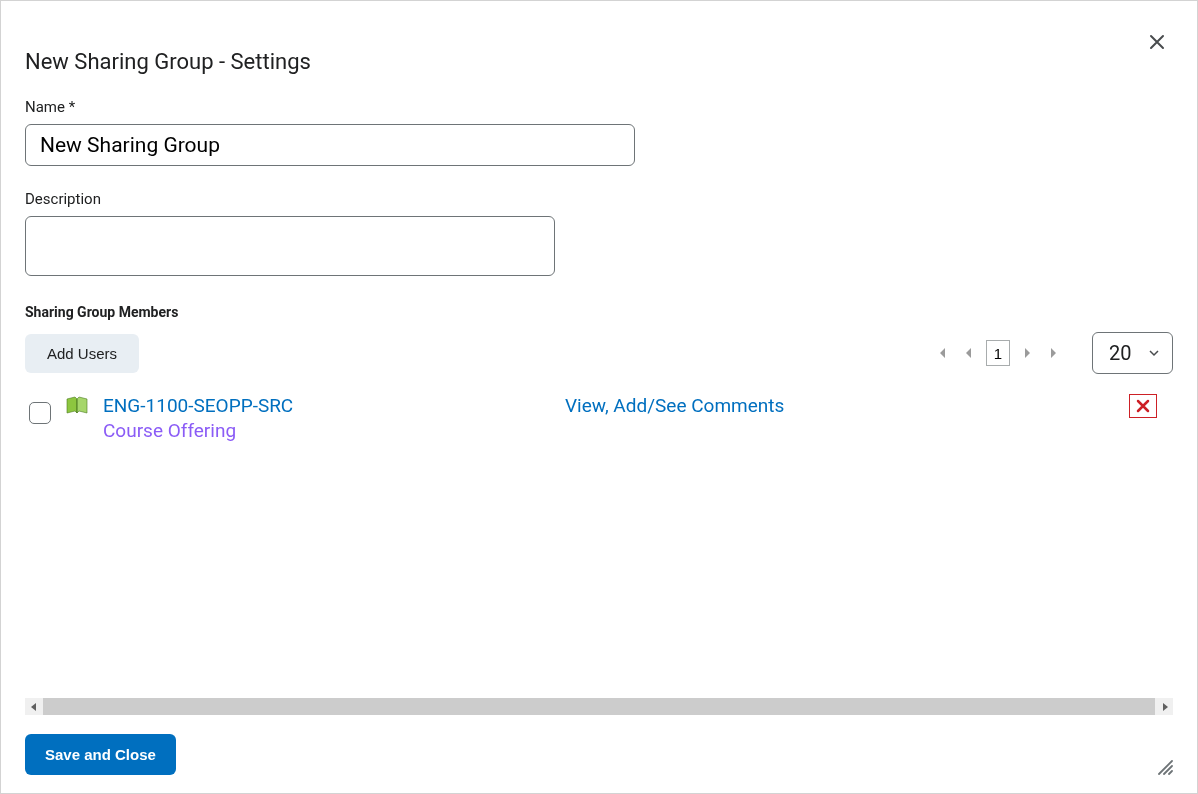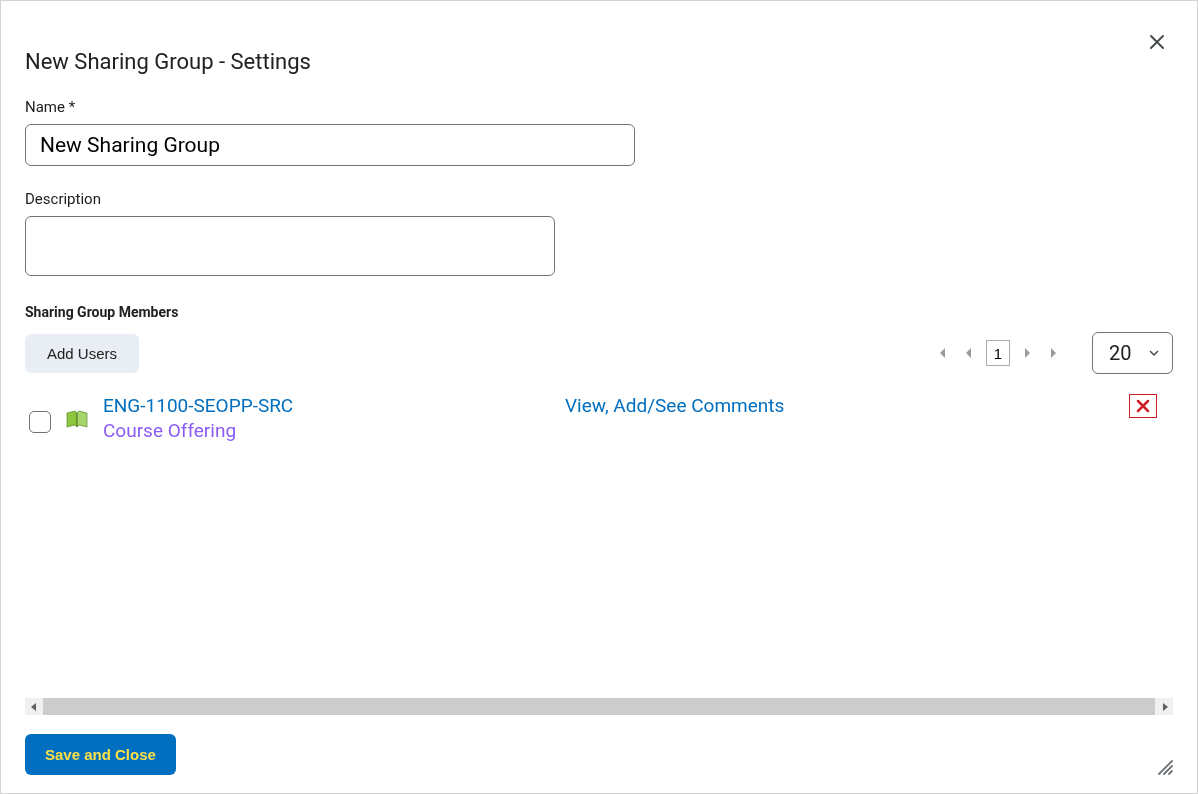--- a/index.html
+++ b/index.html
@@ -113,21 +113,21 @@
     align-items: center;
     justify-content: space-between;
     margin-left: 24px;
     background: #fff;
   }
   .chev-down {
     width: 12px; height: 12px;
   }
   .member-row {
     display: flex;
-    align-items: center;
+    align-items: flex-start;
     gap: 14px;
     padding-left: 4px;
   }
   .checkbox {
     width: 22px; height: 22px;
     border: 1.5px solid #6e7477;
     border-radius: 5px;
     cursor: pointer;
     margin-top: 8px;
   }
@@ -194,21 +194,21 @@
     position: absolute;
     bottom: 18px;
     left: 24px;
     right: 24px;
     display: flex;
     justify-content: space-between;
     align-items: flex-end;
   }
   .save-btn {
     background: #006fbf;
-    color: #fde047;
+    color: #ffffff;
     border: none;
     border-radius: 6px;
     padding: 12px 20px;
     font-size: 15px;
     font-weight: 700;
     cursor: pointer;
     margin-top: 20px;
   }
   .resize-handle {
     width: 18px; height: 18px;

